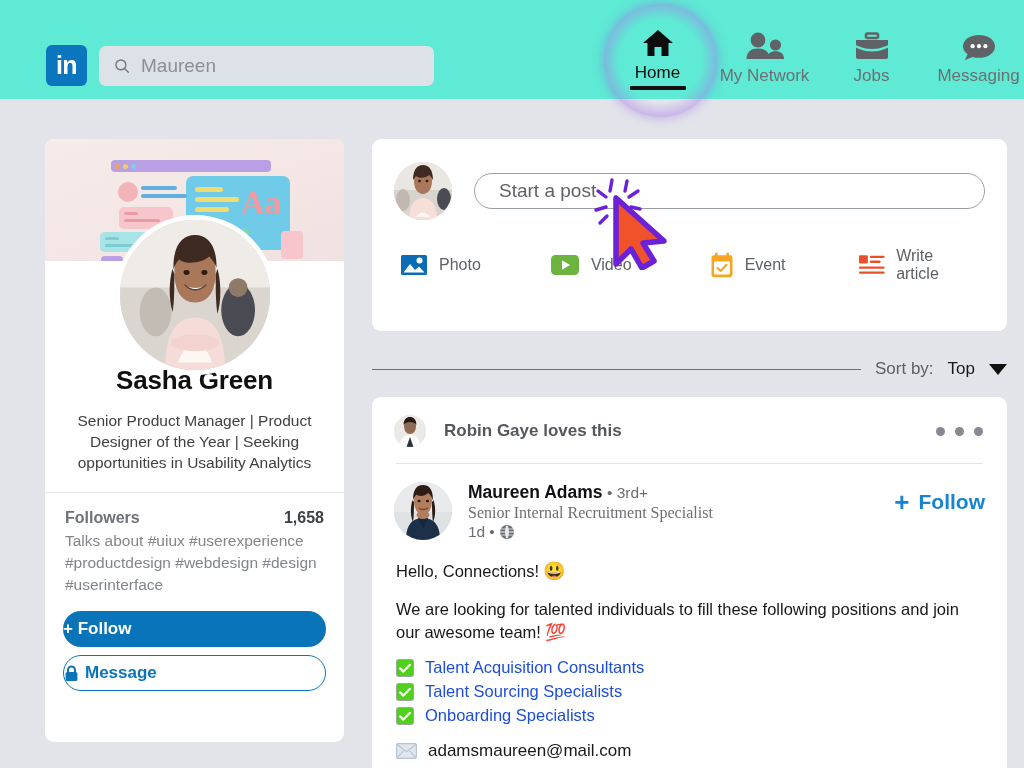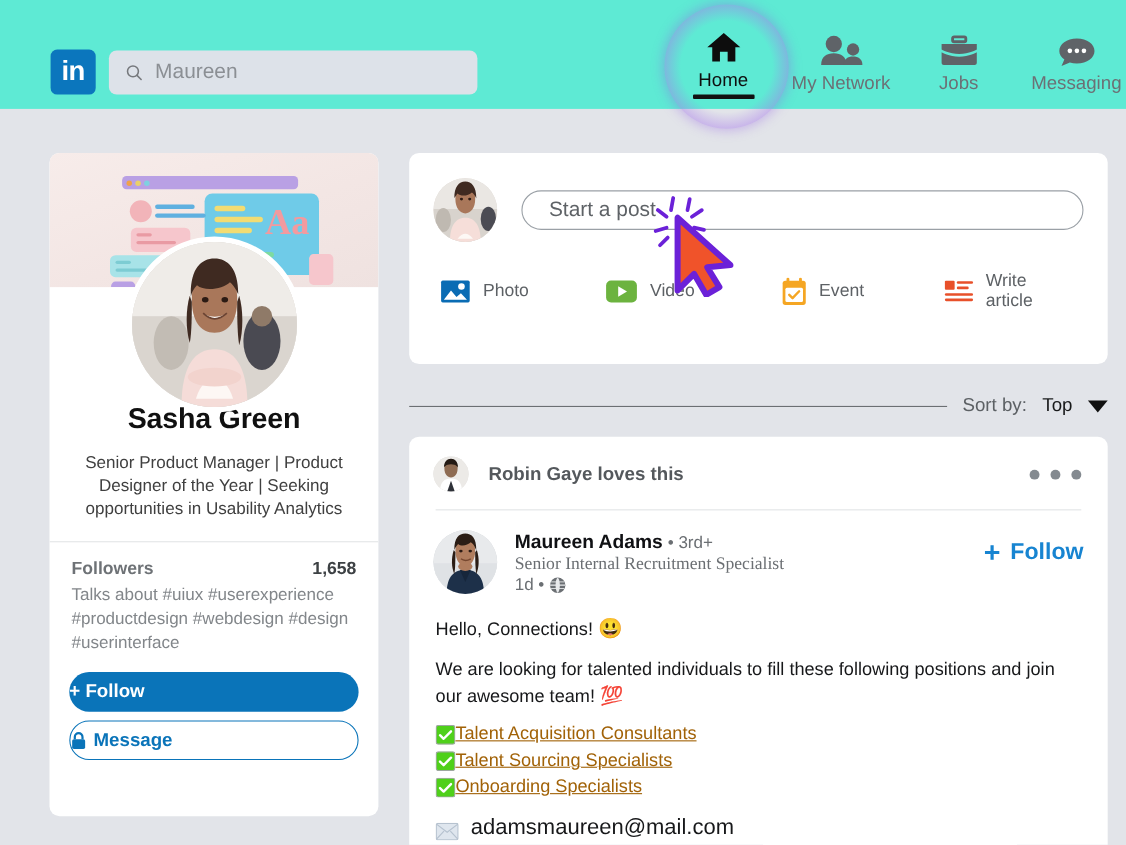--- a/index.html
+++ b/index.html
@@ -164,22 +164,22 @@
   .author-meta { font-size: 15.5px; color: #6b6f73; margin-top: 1px; display: flex; align-items: center; gap: 4px; }
   .follow-btn {
     position: absolute; right: 22px; top: 26px;
     display: flex; align-items: center; gap: 9px;
     color: #1784d1; font-size: 21px; font-weight: bold;
   }
   .plus-glyph { font-size: 26px; font-weight: bold; line-height: 0.8; }
 
   .post-body { padding: 18px 24px 0 24px; }
   .pline { font-size: 16.5px; color: #17181a; line-height: 1.42; margin-bottom: 13px; }
-  .bullet { display: flex; align-items: center; margin-bottom: 5px; font-size: 16.5px; color: #a16207; text-decoration: underline; }
-  .email-line { display: flex; align-items: flex-end; gap: 11px; margin-top: 16px; font-size: 20px; color: #17181a; }
+  .bullet { display: flex; align-items: center; gap: 11px; margin-bottom: 5px; font-size: 16.5px; color: #1d4ed8; }
+  .email-line { display: flex; align-items: center; gap: 11px; margin-top: 16px; font-size: 17px; color: #17181a; }
 
   
   .cursor { position: absolute; left: 594px; top: 178px; width: 96px; height: 92px; pointer-events: none; z-index: 20; }
 </style>
 </head>
 <body>
 
 <div class="header">
 
   <div class="logo-mark">

